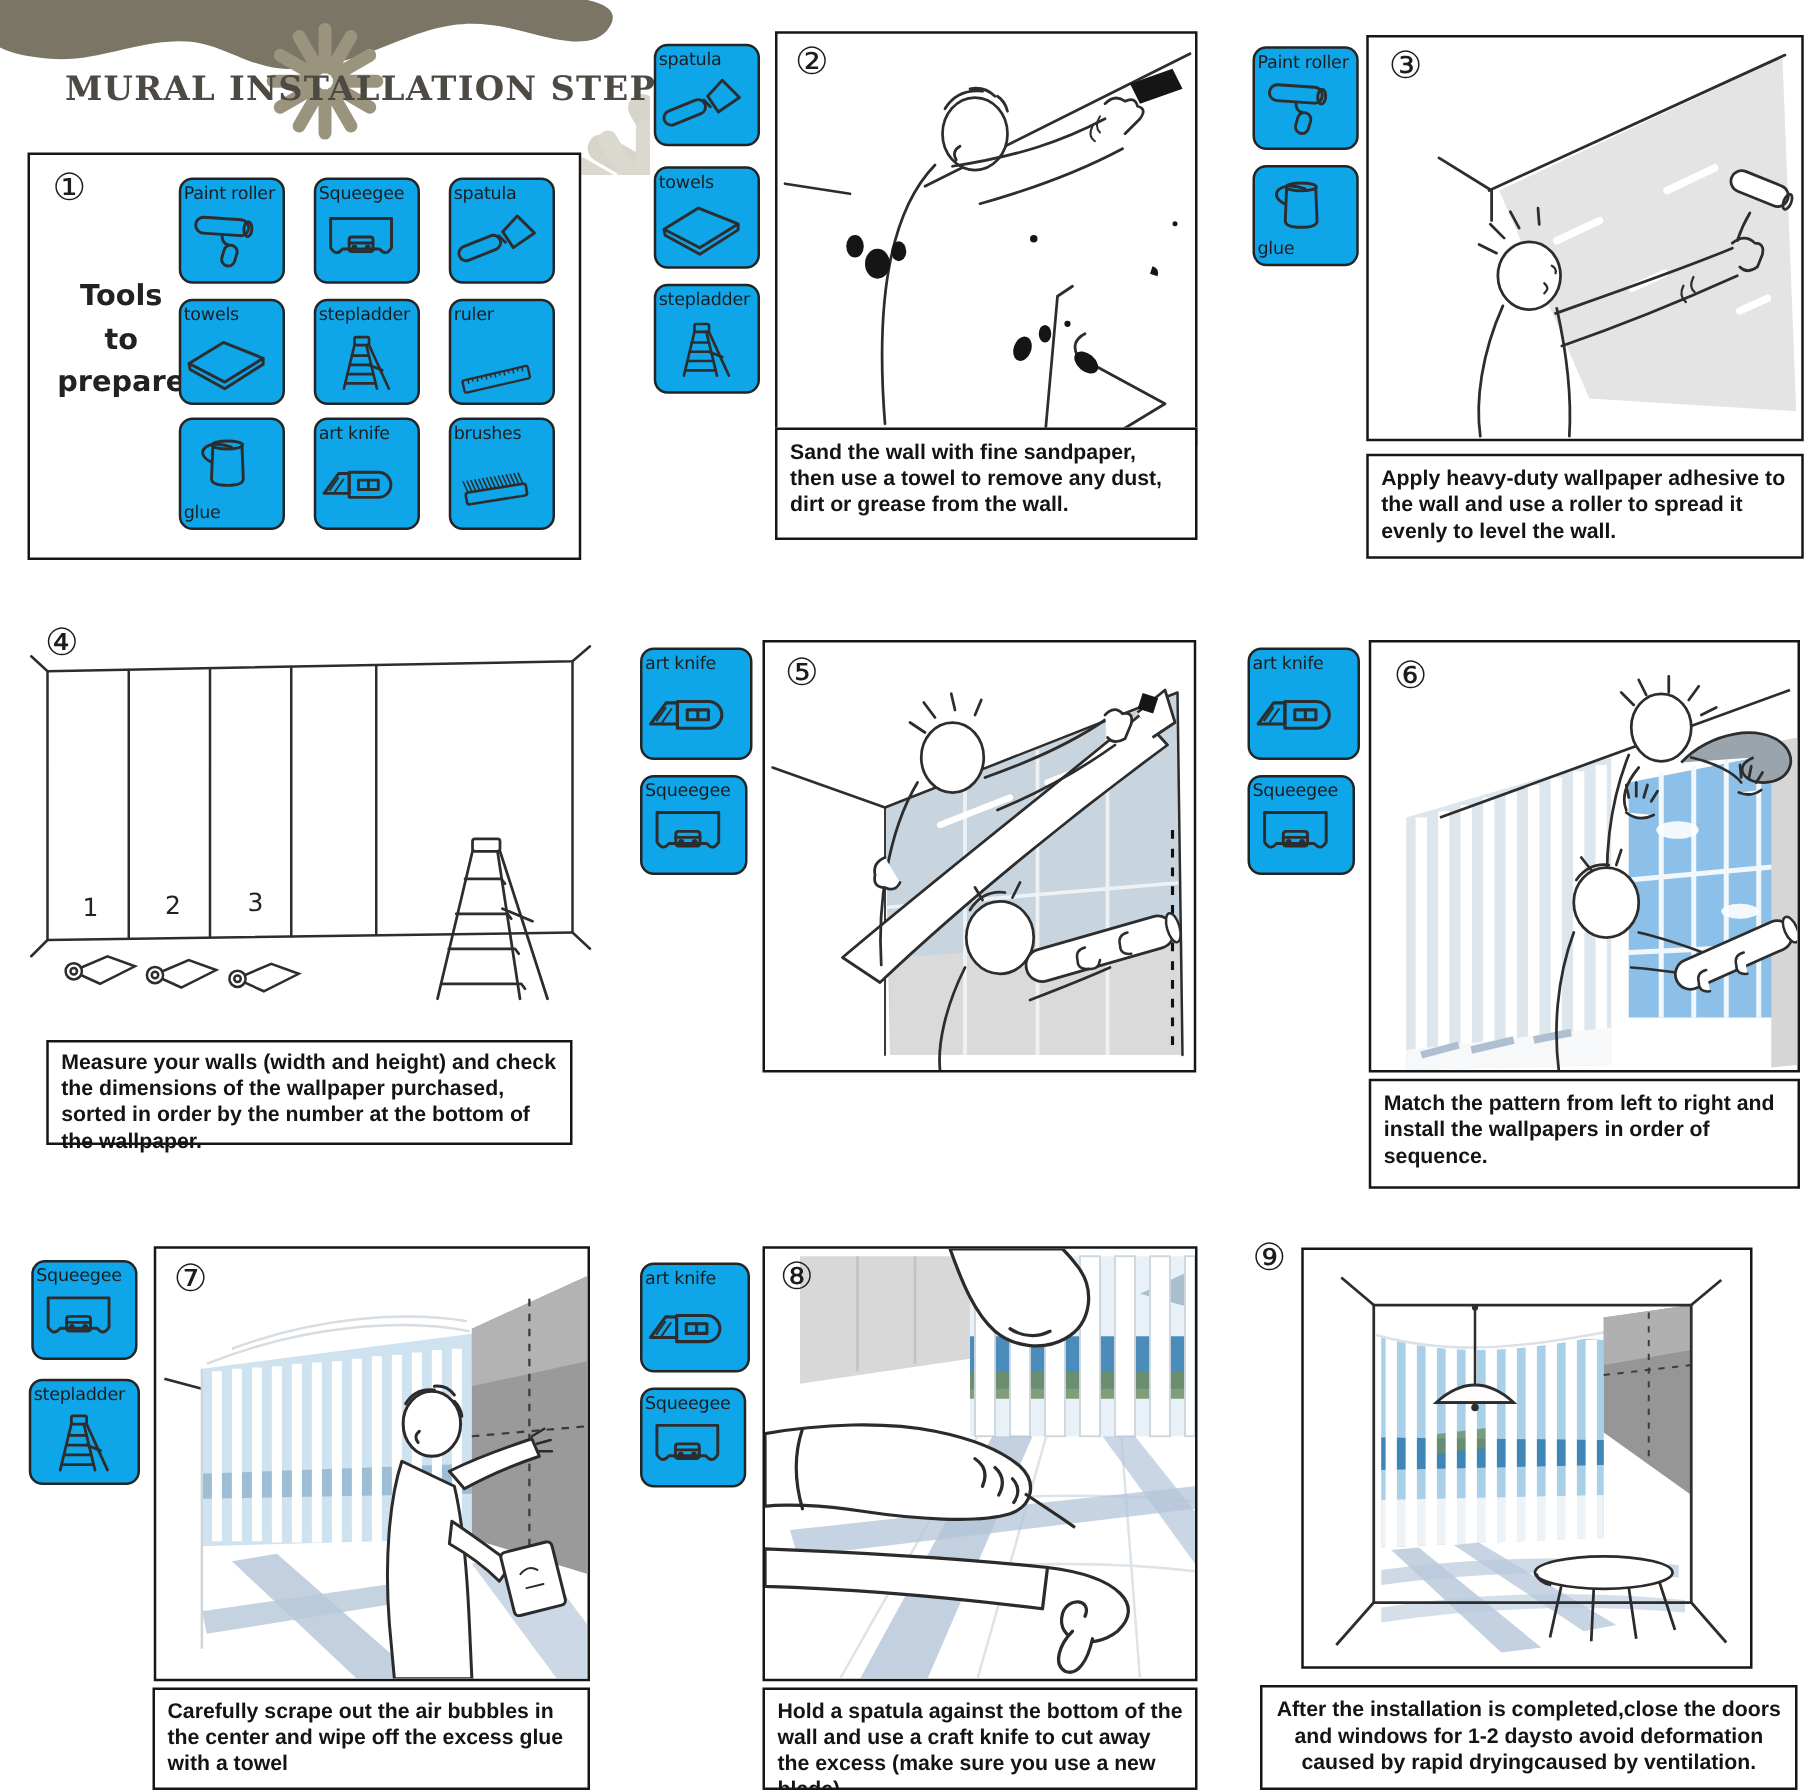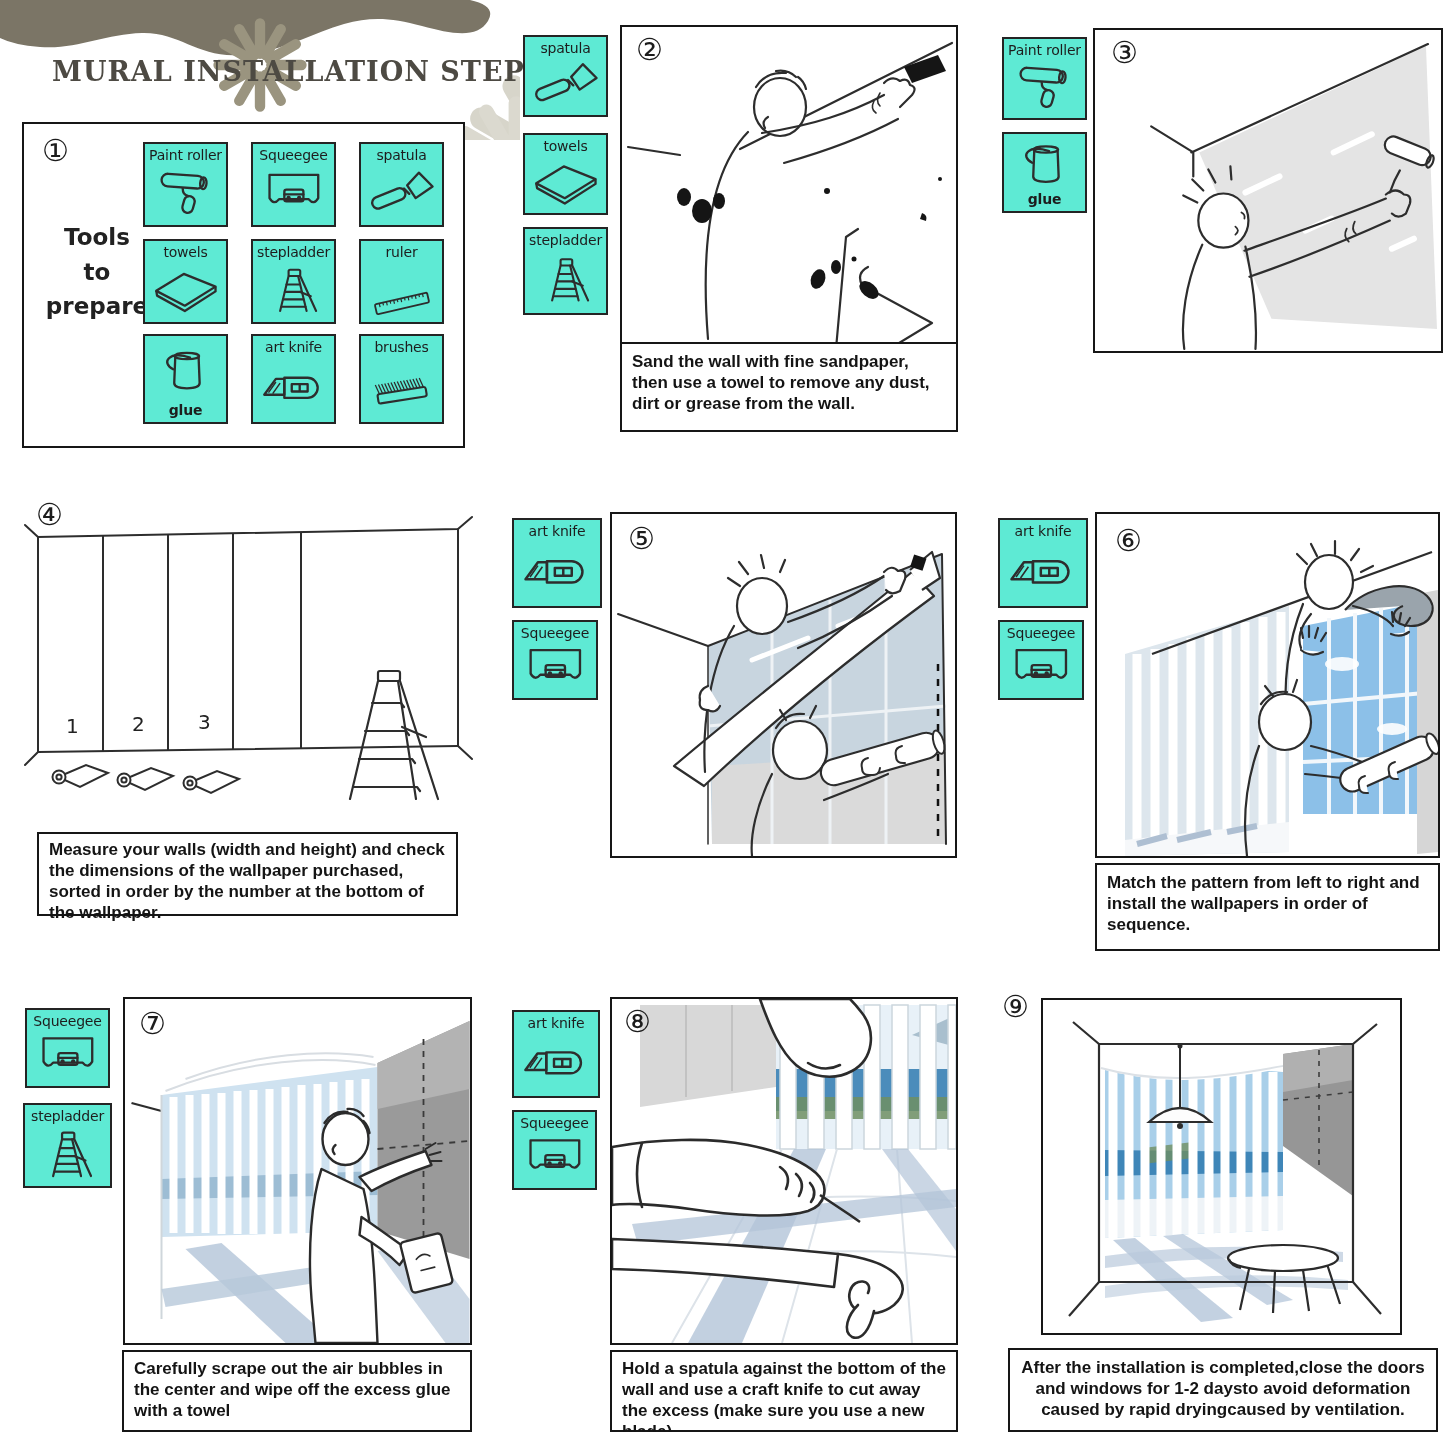--- a/index.html
+++ b/index.html
@@ -10,24 +10,24 @@
          letter-spacing:1px;color:#4d4a43;}
   .banner-svg{position:absolute;left:0;top:0;}
   .stepnum{position:absolute;font-family:"DejaVu Sans",sans-serif;font-size:30px;
            color:#1c1c1c;z-index:4;line-height:1;}
   .panel{position:absolute;background:#fff;border:2.5px solid #161616;box-sizing:border-box;}
   .mainbox{position:absolute;background:#fff;border:2.5px solid #161616;box-sizing:border-box;overflow:hidden;}
   .mainbox .illus{position:absolute;left:0;top:0;width:100%;height:100%;}
   .cap{position:absolute;background:#fff;border:2px solid #161616;box-sizing:border-box;
        font:bold 17px/1.24 "Liberation Sans",sans-serif;color:#141414;padding:7px 10px;}
   .cap.center{text-align:center;}
-  .tb{position:absolute;background:#5eead4;border:2px solid #242424;border-radius:0;
-      box-sizing:border-box;display:flex;flex-direction:column;align-items:center;
+  .tb{position:absolute;background:#0ea5e9;border:2px solid #242424;border-radius:11px;
+      box-sizing:border-box;display:flex;flex-direction:column;
       padding:4px 2px 2px;}
-  .tb.rev{flex-direction:column-reverse;padding:2px 2px 4px;font-weight:bold;}
+  .tb.rev{flex-direction:column-reverse;padding:2px 2px 4px;}
   .tb .lb{font-family:"DejaVu Sans",sans-serif;font-size:14px;letter-spacing:-0.2px;
           color:#1d1d1d;white-space:nowrap;line-height:1.1;}
   .tb svg{width:88%;flex:1;min-height:0;}
   .heading{position:absolute;font-family:"DejaVu Sans",sans-serif;font-weight:bold;
            font-size:23px;line-height:1.5;color:#222;text-align:center;white-space:pre-line;}
   .illus4{position:absolute;}
   .wallnum{font-family:"DejaVu Sans",sans-serif;font-size:20px;fill:#222;}
 </style>
 </head>
 <body>
@@ -267,20 +267,21 @@
         <path d="M154 246 C206 228 254 208 294 190"></path>
         <path d="M251 198 q-4 8 2 13 M259 191 q-4 8 1 12" stroke-width="1.8"></path>
         <path d="M290 164 q10 -8 18 0 q8 0 6 9 l-4 10 q-8 6 -14 0"></path>
         <rect x="288" y="112" width="48" height="17" rx="8.5" transform="rotate(22 312 120)" fill="#fff"></rect>
         <ellipse cx="334" cy="131" rx="3" ry="6.5" transform="rotate(22 334 131)"></ellipse>
         <path d="M304 140 q-6 10 -10 22"></path>
       </g>
     </svg>
     <span class="stepnum" style="left:16px;top:8px;">③</span>
   </div>
+  <div class="cap" style="left:1093px;top:363px;width:350px;height:84px;">Apply heavy-duty wallpaper adhesive to the wall and use a roller to spread it evenly to level the wall.</div>
 
   <span class="stepnum" style="left:36px;top:500px;">④</span>
   <svg class="illus4" style="left:20px;top:505px;" width="458" height="322" viewBox="0 0 458 322">
     <g fill="none" stroke="#2d2d2d" stroke-width="2" stroke-linecap="round">
       <path d="M5 20 L18 32 L438 24 L452 12"></path>
       <path d="M18 32 V247 M438 24 V241"></path>
       <path d="M18 247 L438 241"></path>
       <path d="M18 247 L5 260 M438 241 L452 254"></path>
       <path d="M83 31 V246 M148 30 V245 M213 29 V244 M281 28 V243"></path>
     </g>

